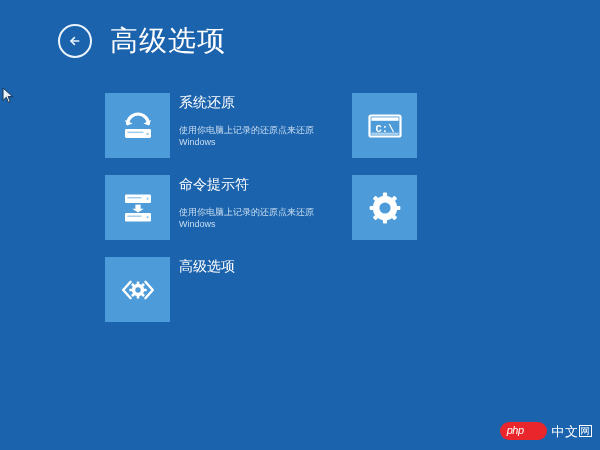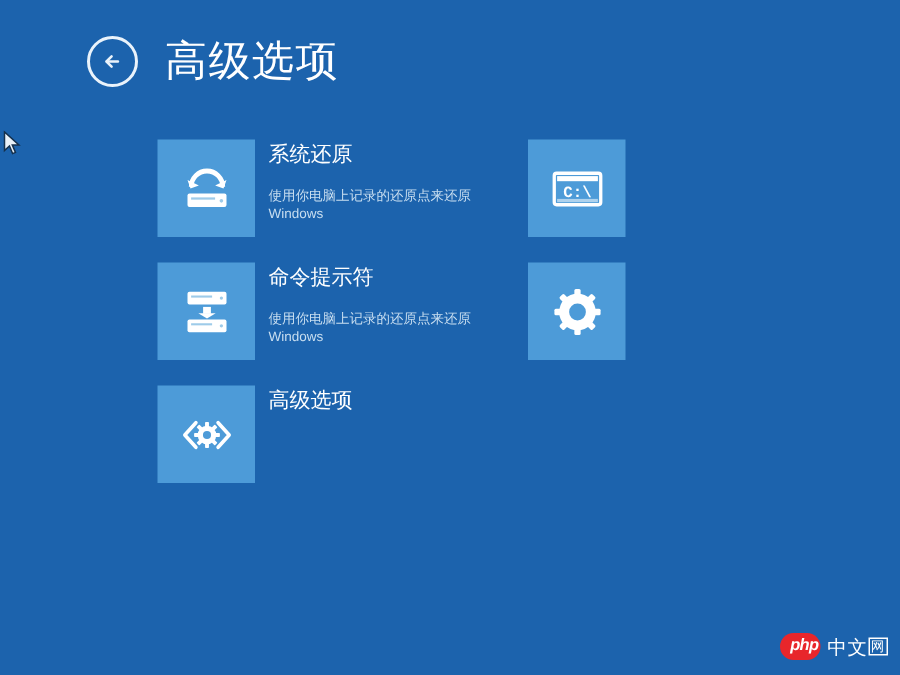--- a/index.html
+++ b/index.html
@@ -120,24 +120,24 @@
     right: 8px;
     bottom: 10px;
     display: flex;
     align-items: center;
     gap: 5px;
   }
   #watermark-php {
     background: #e8262b;
     color: #ffffff;
     font-size: 11px;
-    font-weight: bold;
+    font-weight: normal;
     font-style: italic;
     line-height: 1;
-    padding: 3px 1px 4px 7px;
+    padding: 3px 23px 4px 7px;
     border-radius: 9px;
     letter-spacing: -0.5px;
   }
   #watermark-text {
     color: #ffffff;
     font-size: 13px;
     line-height: 1;
     letter-spacing: 0.5px;
   }
   #watermark-box {

